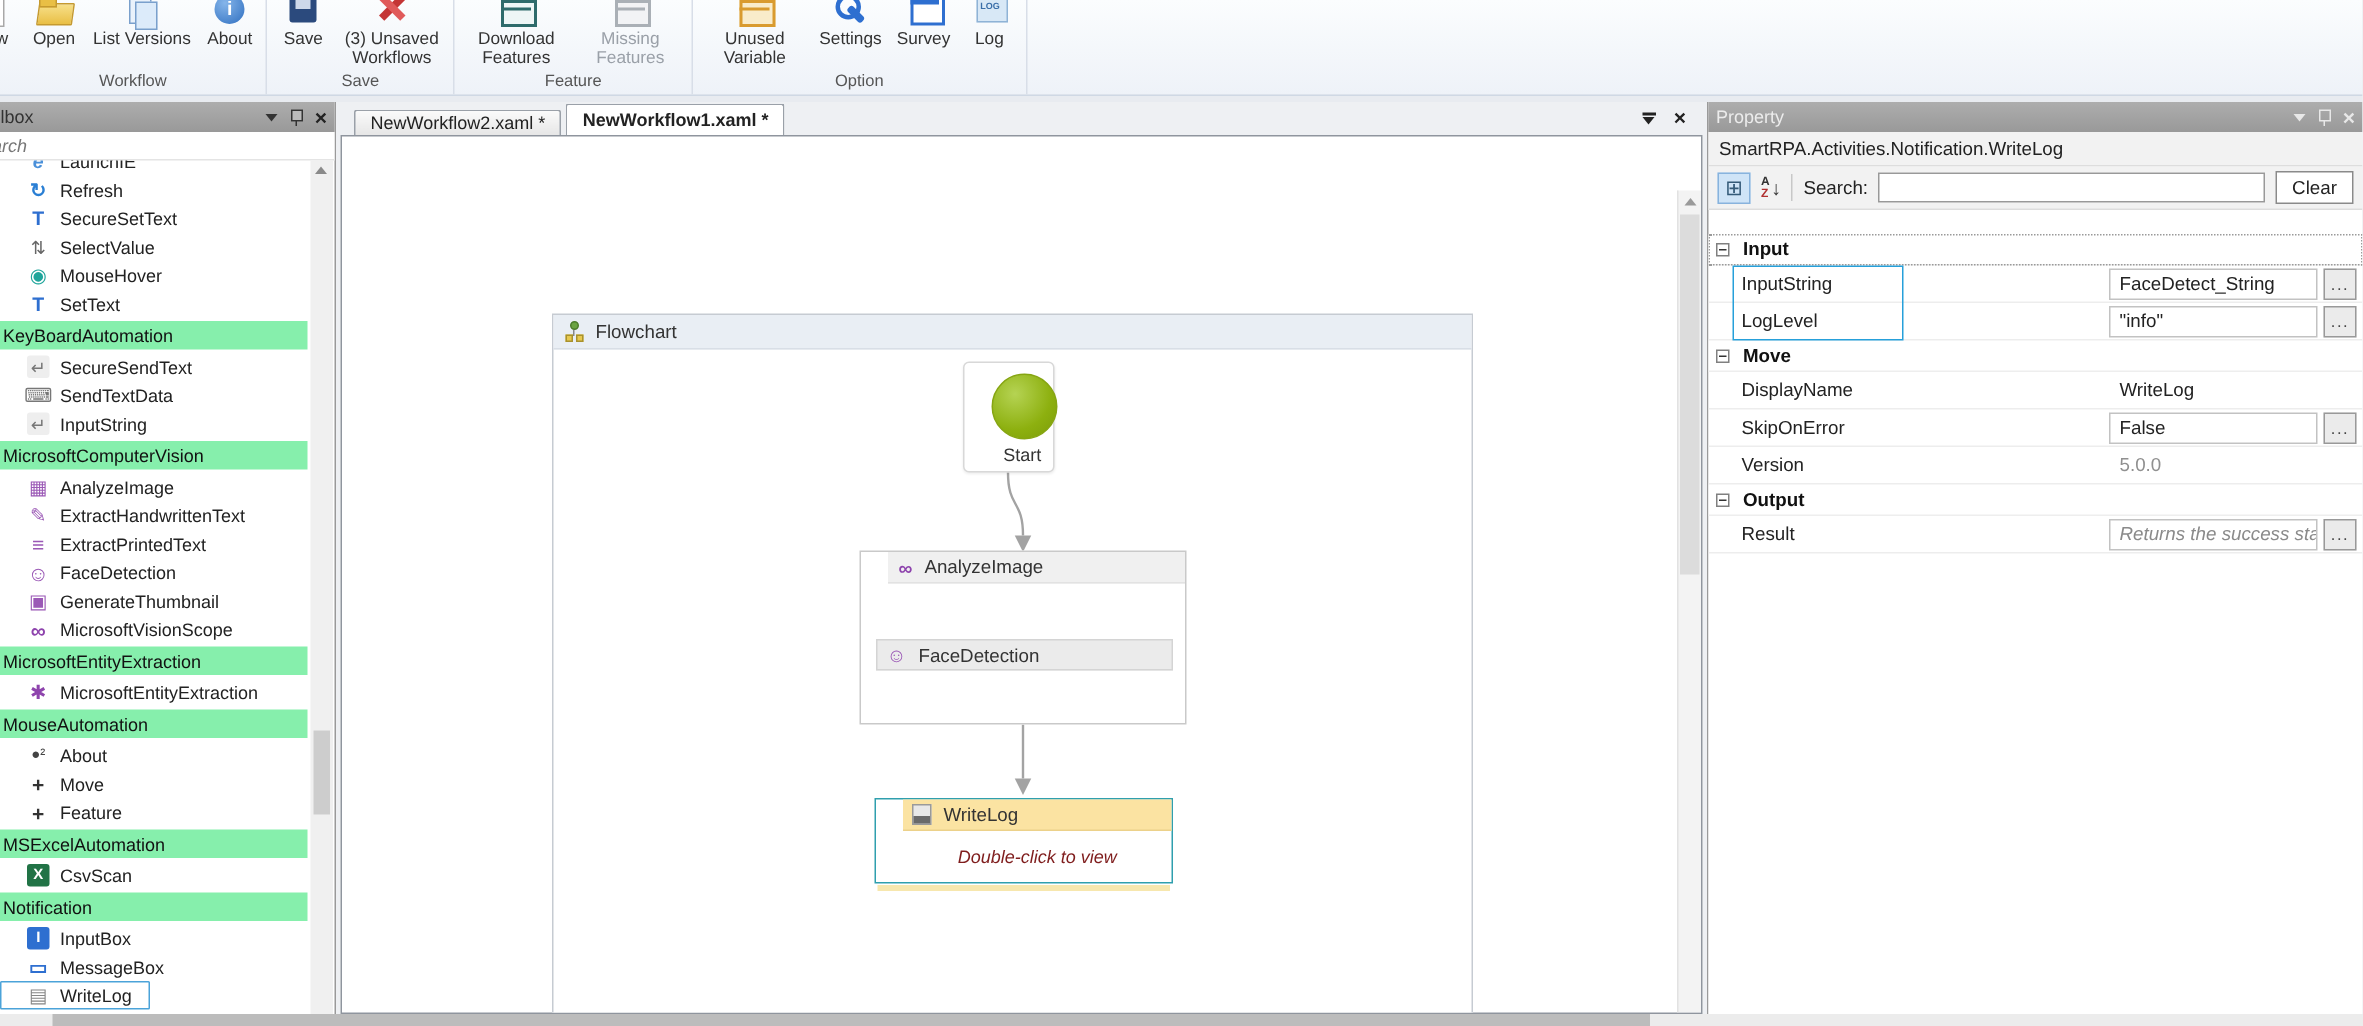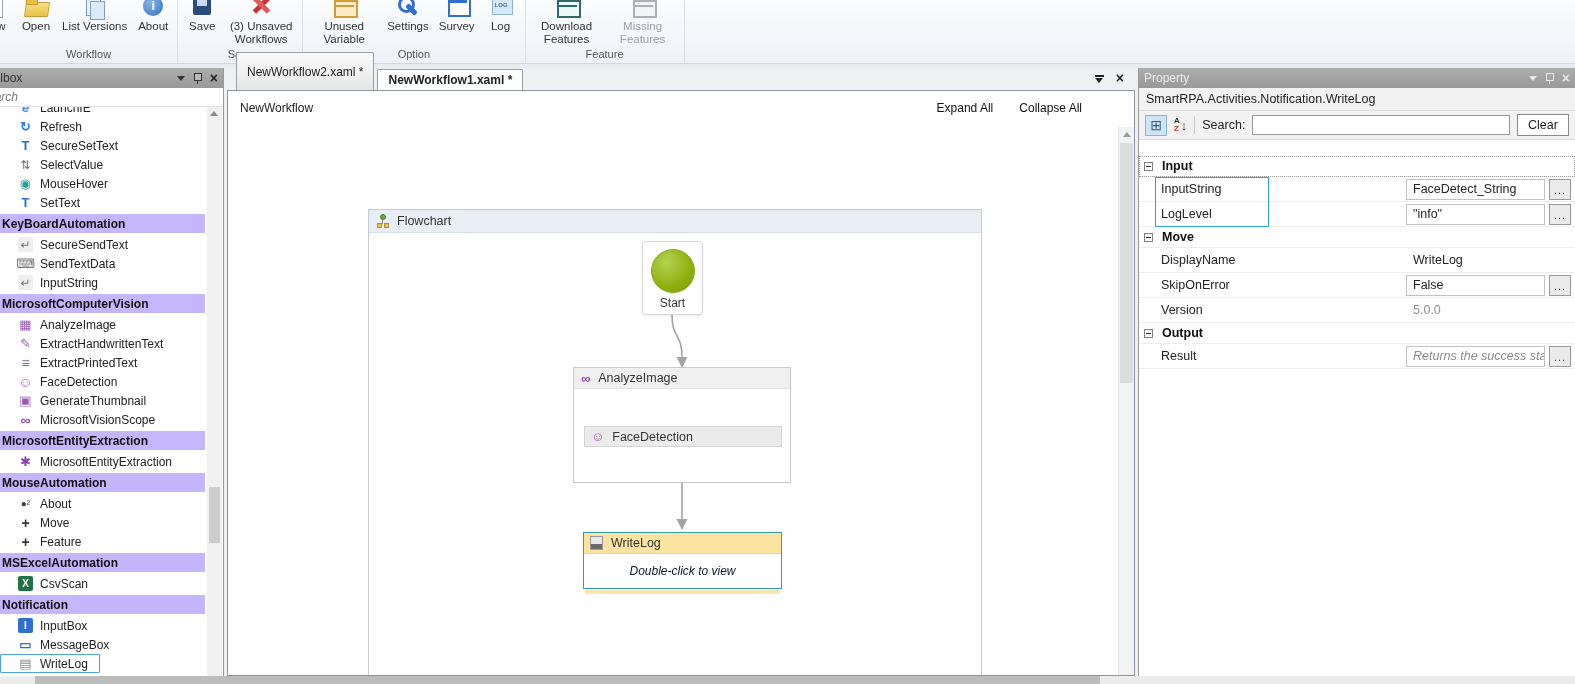--- a/index.html
+++ b/index.html
@@ -64,29 +64,29 @@
   
   .toolbox { width:224px; flex:none; background:#fff; border-right:1px solid #9a9a9a; position:relative; display:flex; flex-direction:column; }
   .tb-title { color:#333; font-size:12px; margin-left:-24px; white-space:nowrap; }
   .tb-search { height:19px; border-bottom:1px solid #e4e4e4; display:flex; align-items:center; overflow:hidden; background:#fff; flex:none; }
   .tb-search span { font-style:italic; color:#777; margin-left:-20px; white-space:nowrap; }
   .tb-list { flex:1; overflow:hidden; position:relative; padding-right:18px; }
   .tb-item { height:19px; display:flex; align-items:center; padding-left:18px; gap:7px; white-space:nowrap; }
   .tb-item:first-child { margin-top:-9px; }
   .tb-item.sel { width:100px; border:1px solid #4ba3d9; border-radius:1px; padding-left:17px; height:19px; }
   .ticon { width:15px; height:15px; display:flex; align-items:center; justify-content:center; font-size:12px; flex:none; line-height:1; }
-  .tb-group-header { height:19px; background:#c4b5fd; font-weight:bold; color:#111; display:flex; align-items:center; padding-left:2px; margin:2px 0 2px 0; white-space:nowrap; }
+  .tb-group-header { height:19px; background:#86efac; font-weight:normal; color:#111; display:flex; align-items:center; padding-left:2px; margin:2px 0 2px 0; white-space:nowrap; }
   .tb-scroll { position:absolute; top:39px; right:1px; bottom:0; width:15px; background:#f0f0f0; }
   .tb-scroll .up { position:absolute; top:4px; left:3px; width:0; height:0; border-left:4px solid transparent; border-right:4px solid transparent; border-bottom:5px solid #8a8a8a; }
   .tb-thumb { position:absolute; left:2px; right:2px; top:380px; height:56px; background:#cdcdcd; }
 
   
   .center { flex:1; min-width:0; display:flex; flex-direction:column; background:#eef0f3; position:relative; }
   .tabstrip { height:22px; display:flex; align-items:flex-end; padding-left:12px; position:relative; flex:none; }
-  .tab { height:38px; display:flex; align-items:center; padding:0 10px; border:1px solid #9aa0a8; border-bottom:none; border-radius:2px 2px 0 0; background:linear-gradient(#fafafa,#e6e6e6); margin-right:3px; color:#222; white-space:nowrap; }
+  .tab { height:17px; display:flex; align-items:center; padding:0 10px; border:1px solid #9aa0a8; border-bottom:none; border-radius:2px 2px 0 0; background:linear-gradient(#fafafa,#e6e6e6); margin-right:3px; color:#222; white-space:nowrap; }
   .tab.active { background:#fff; font-weight:bold; height:21px; z-index:2; }
   .tab-icons { position:absolute; right:14px; top:4px; display:flex; gap:12px; align-items:center; }
   .menu-glyph { width:9px; height:9px; position:relative; }
   .menu-glyph::before { content:""; position:absolute; left:0; top:1px; width:9px; height:2px; background:#222; }
   .menu-glyph::after { content:""; position:absolute; left:0; top:4px; width:0; height:0; border-left:4.5px solid transparent; border-right:4.5px solid transparent; border-top:5px solid #222; }
 
   .canvas { flex:1; margin:0 3px; border:1px solid #8f959e; background:#fff; position:relative; overflow:hidden; }
   .canvas-head { height:34px; display:flex; align-items:center; padding:0 52px 0 12px; }
   .canvas-links { margin-left:auto; display:flex; gap:26px; color:#111; }
   .canvas-links span { cursor:default; }
@@ -97,36 +97,36 @@
   
   .flowchart { position:absolute; left:140px; top:118px; width:614px; height:600px; border:1px solid #c6cbd2; background:#fff; }
   .fc-head { height:23px; background:#e9eef4; border-bottom:1px solid #d8dee6; display:flex; align-items:center; gap:7px; padding-left:6px; color:#333; font-size:12.5px; }
   .fc-ic { width:15px; height:15px; position:relative; flex:none; }
   .fc-ic i { position:absolute; display:block; }
   .fc-ic .c { left:5px; top:0; width:6px; height:6px; border-radius:50%; background:#6aa343; border:1px solid #4c7c2c; }
   .fc-ic .l { left:2px; top:9px; width:5px; height:5px; background:#e8c94e; border:1px solid #a8912e; }
   .fc-ic .r { left:9px; top:9px; width:5px; height:5px; background:#e8c94e; border:1px solid #a8912e; }
   .fc-ic .st { left:7px; top:6px; width:1px; height:4px; background:#888; }
 
-  .node { position:absolute; background:#fff; }
+  .node { position:absolute; background:#fff;padding-left:18px; }
   .start-node { left:414px; top:150px; width:61px; height:74px; border:1px solid #d8d8d8; border-radius:4px; box-shadow:0 1px 2px rgba(0,0,0,.08); text-align:center; }
   .start-circle { width:44px; height:44px; border-radius:50%; margin:7px auto 3px; background:radial-gradient(circle at 35% 30%, #b5d353, #8db00f 60%, #7b9c09); border:1px solid #86a512; }
   .start-label { font-size:12px; color:#333; }
 
   .scope-node { left:345px; top:276px; width:218px; height:116px; border:1px solid #c9c9c9; }
   .scope-head { height:21px; background:#f0f0f0; border-bottom:1px solid #e2e2e2; display:flex; align-items:center; gap:8px; padding-left:7px; font-size:12.5px; color:#333; }
   .scope-ic { color:#8e44ad; font-weight:bold; font-size:13px; line-height:1; }
   .fd-bar { position:absolute; left:10px; top:58px; width:198px; height:21px; background:#ebebeb; border:1px solid #d4d4d4; display:flex; align-items:center; gap:8px; padding-left:6px; font-size:12.5px; color:#333; }
   .face-ic { color:#9b59b6; font-size:13px; line-height:1; }
 
   .writelog-node { left:355px; top:441px; width:199px; height:57px; border:1px solid #2f9fae; }
   .wl-head { height:21px; background:#fbe3a2; border-bottom:1px solid #ecd18a; display:flex; align-items:center; gap:8px; padding-left:6px; font-size:12.5px; color:#333; }
   .wl-ic { width:13px; height:14px; background:#e8e8e8; border:1px solid #9a9a9a; position:relative; flex:none; }
   .wl-ic::after { content:""; position:absolute; left:0; right:0; bottom:0; height:5px; background:#6a6a6a; }
-  .wl-body { height:34px; display:flex; align-items:center; justify-content:center; font-style:italic; color:#0f172a;text-align:right; }
+  .wl-body { height:34px; display:flex; align-items:center; justify-content:center; font-style:italic; color:#7f1d1d;text-align:right; }
   .wl-foot { position:absolute; left:357px; top:499px; width:195px; height:4px; background:#f7e7ae; }
 
   svg.connectors { position:absolute; left:0; top:0; pointer-events:none; }
 
   
   .property { width:437px; flex:none; background:#fff; border-left:1px solid #9a9a9a; display:flex; flex-direction:column; }
   .pp-title { color:#ececec; font-size:12px; }
   .pp-type { height:23px; background:#f2f2f2; border-bottom:1px solid #ddd; display:flex; align-items:center; padding:0 7px; font-size:12.5px; color:#222; flex:none; }
   .pp-toolbar { height:29px; background:#f2f2f2; display:flex; align-items:center; padding:0 6px; gap:7px; border-bottom:1px solid #ddd; flex:none; }
   .cat-icon { width:22px; height:21px; background:#cfe4f7; border:1px solid #88b3dd; display:flex; align-items:center; justify-content:center; font-size:14px; color:#345a78; flex:none; }
@@ -191,50 +191,50 @@
           <div class="rbtn">
             <span class="ri ri-unsaved"></span>
             <div class="rlabel">(3) Unsaved Workflows</div>
           </div>
         </div>
         <div class="rgroup-label">Save</div>
       </div>
       <div class="rgroup">
         <div class="rbuttons">
           <div class="rbtn">
-            <span class="ri ri-unused"></span>
-            <div class="rlabel">Unused Variable</div>
-          </div>
-          <div class="rbtn">
-            <span class="ri ri-settings"></span>
-            <div class="rlabel">Settings</div>
-          </div>
-          <div class="rbtn">
-            <span class="ri ri-survey"></span>
-            <div class="rlabel">Survey</div>
-          </div>
-          <div class="rbtn">
-            <span class="ri ri-log"></span>
-            <div class="rlabel">Log</div>
-          </div>
-        </div>
-        <div class="rgroup-label">Option</div>
-      </div>
-      <div class="rgroup">
-        <div class="rbuttons">
-          <div class="rbtn">
             <span class="ri ri-download"></span>
             <div class="rlabel">Download Features</div>
           </div>
           <div class="rbtn disabled">
             <span class="ri ri-missing"></span>
             <div class="rlabel">Missing Features</div>
           </div>
         </div>
         <div class="rgroup-label">Feature</div>
+      </div>
+      <div class="rgroup">
+        <div class="rbuttons">
+          <div class="rbtn">
+            <span class="ri ri-unused"></span>
+            <div class="rlabel">Unused Variable</div>
+          </div>
+          <div class="rbtn">
+            <span class="ri ri-settings"></span>
+            <div class="rlabel">Settings</div>
+          </div>
+          <div class="rbtn">
+            <span class="ri ri-survey"></span>
+            <div class="rlabel">Survey</div>
+          </div>
+          <div class="rbtn">
+            <span class="ri ri-log"></span>
+            <div class="rlabel">Log</div>
+          </div>
+        </div>
+        <div class="rgroup-label">Option</div>
       </div>
     </div>
 </div>
 
 <div class="main">
 
   <div class="toolbox">
     <div class="panel-head">
       <span class="tb-title">Toolbox</span>
       <span class="panel-icons">
@@ -356,27 +356,20 @@
     <div class="tabstrip">
       <div class="tab">NewWorkflow2.xaml *</div>
       <div class="tab active">NewWorkflow1.xaml *</div>
       <div class="tab-icons">
         <span class="menu-glyph"></span>
         <span class="x-glyph">×</span>
       </div>
     </div>
 
     <div class="canvas">
-      <div class="canvas-head">
-        <span>NewWorkflow</span>
-        <span class="canvas-links">
-          <span>Expand All</span>
-          <span>Collapse All</span>
-        </span>
-      </div>
 
       <div class="flowchart">
         <div class="fc-head">
           <span class="fc-ic">
               <i class="c"></i>
               <i class="st"></i>
               <i class="l"></i>
               <i class="r"></i>
             </span>
           <span>Flowchart</span>

